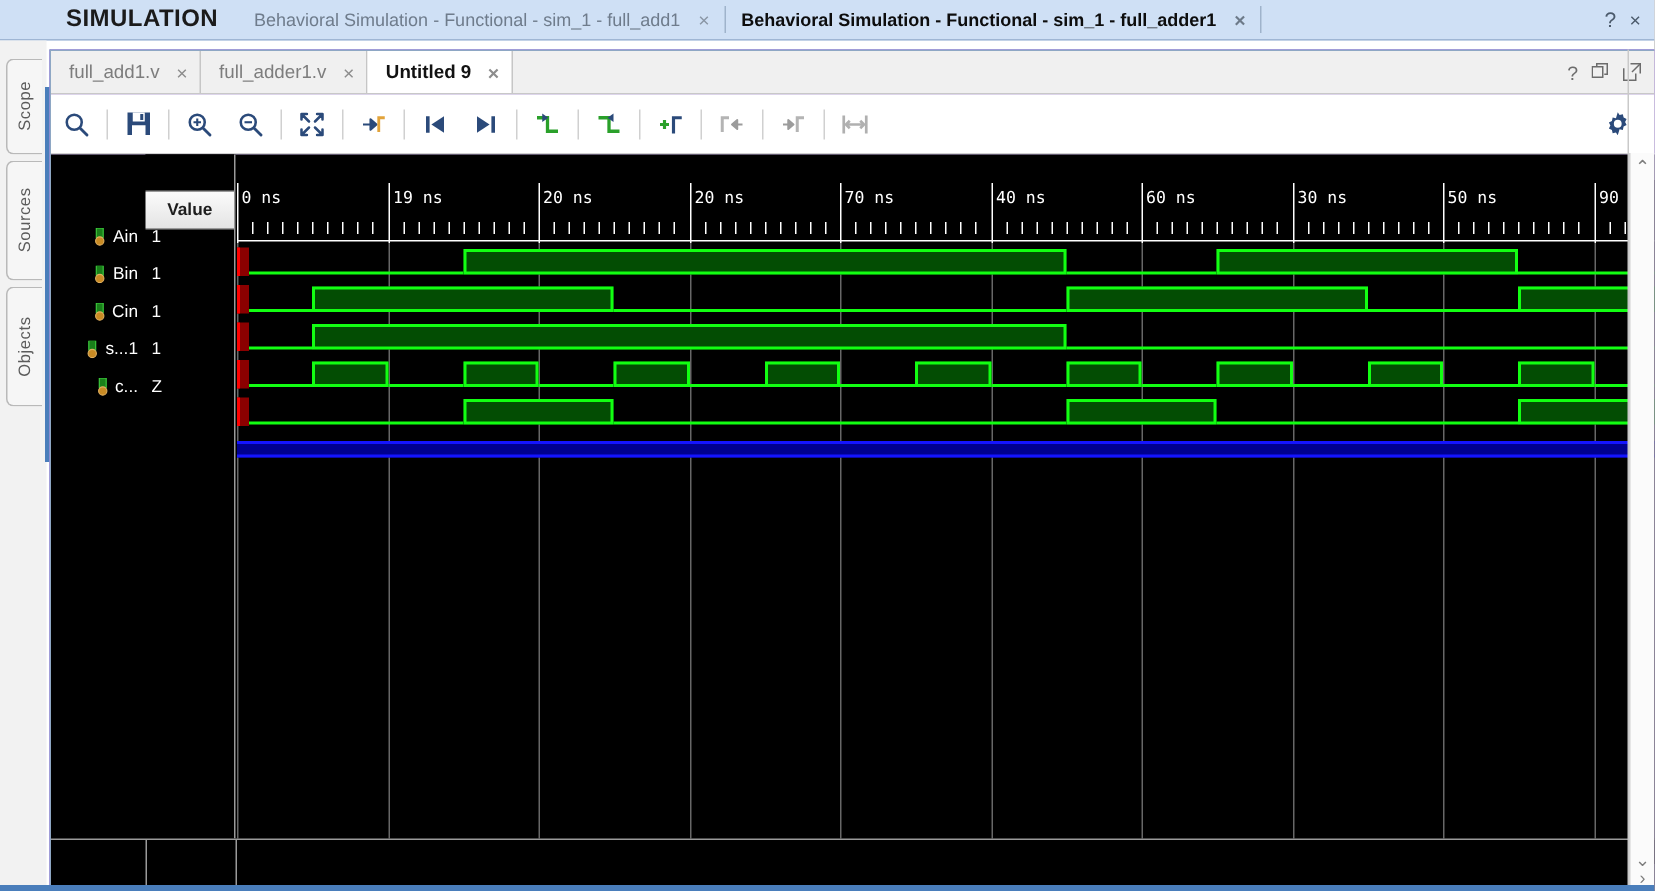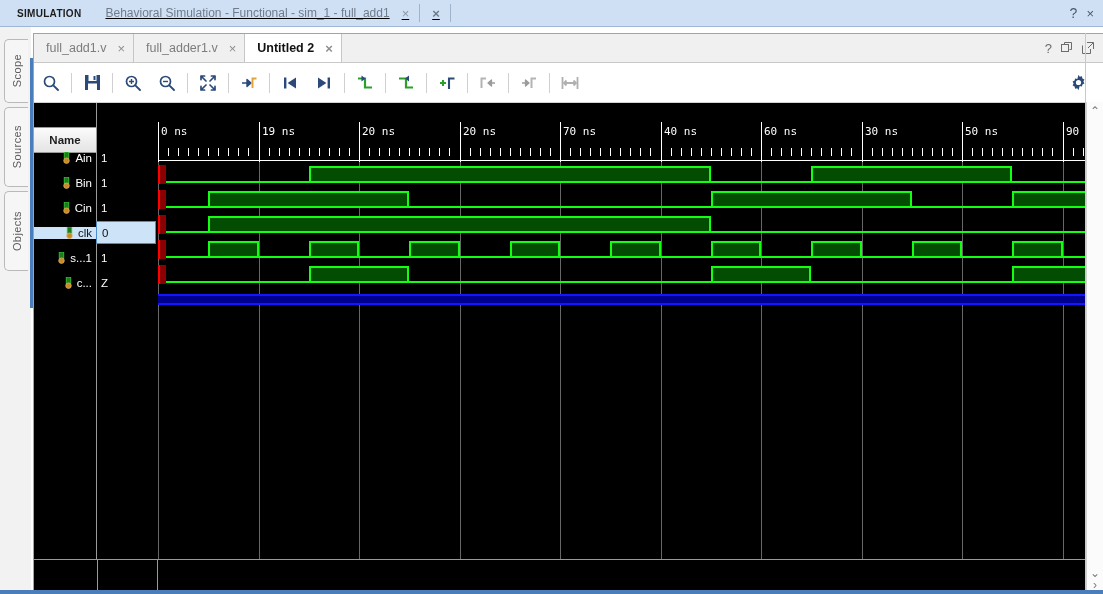--- a/index.html
+++ b/index.html
@@ -12,25 +12,25 @@
   #app { position: relative; width: 1103px; height: 594px; background:#ffffff; }
 
   
   .topbar {
     position:absolute; left:0; top:0; width:1103px; height:27px;
     background:#cfe0f5;
     border-bottom:1px solid #9fb6d4;
     display:flex; align-items:stretch;
   }
   .topbar-title {
-    font-size:10px; font-weight:bold; color:#1b1b1b;
+    font-size:16px; font-weight:bold; color:#1b1b1b;
     letter-spacing:.3px;
-    display:flex; align-items:center; padding:0 14px 0 17px;
-  }
-  .sim-tabs { display:flex; align-items:stretch; flex:1;text-decoration:underline; }
+    display:flex; align-items:center; padding:0 14px 0 17px;margin-left:27px;
+  }
+  .sim-tabs { display:flex; align-items:stretch; flex:1; }
   .sim-tab {
     display:flex; align-items:center; gap:10px;
     padding:0 8px 0 10px; font-size:12px; color:#6f7c8c;
     position:relative;
   }
   .sim-tab.active { color:#0d0d0d; font-weight:bold; }
   .sim-tab .x { color:#8a96a5; font-size:13px; line-height:1; cursor:pointer; padding:0 2px;}
   .sim-tab.active .x { color:#6d7a89; }
   .tab-sep { width:1px; background:#9fb3cb; margin:4px 0; }
   .topbar-right { display:flex; align-items:center; gap:9px; padding-right:9px; color:#4b5a6b;}
@@ -199,20 +199,21 @@
 
   <div class="topbar">
     <div class="topbar-title">SIMULATION</div>
     <div class="sim-tabs">
       <div class="sim-tab">
         <span>Behavioral Simulation - Functional - sim_1 - full_add1</span>
         <span class="x">×</span>
       </div>
       <div class="tab-sep"></div>
       <div class="sim-tab active">
+        <span>Behavioral Simulation - Functional - sim_1 - full_adder1</span>
         <span class="x">×</span>
       </div>
       <div class="tab-sep"></div>
     </div>
     <div class="topbar-right">
       <span class="q">?</span>
       <span class="xx">×</span>
     </div>
   </div>
 
@@ -234,21 +235,21 @@
     <div class="filetabs">
       <div class="ftab">
         <span>full_add1.v</span>
         <span class="x">×</span>
       </div>
       <div class="ftab">
         <span>full_adder1.v</span>
         <span class="x">×</span>
       </div>
       <div class="ftab active">
-        <span>Untitled 2</span>
+        <span>Untitled 9</span>
         <span class="x">×</span>
       </div>
       <div class="ftab-fill"></div>
       <div class="ftab-icons">
         <span style="font-size:13px;">?</span>
         <span>
           <svg width="12" height="12" viewBox="0 0 12 12">
               <rect x="0.5" y="2.5" width="7" height="7" fill="none" stroke="#6c6c6c"></rect>
               <path d="M3.5 2.5V0.5H10.5V7.5H8.5" fill="none" stroke="#6c6c6c"></path>
             </svg>
@@ -369,23 +370,23 @@
       <div class="tb-btn gear">
         <svg width="17" height="17" viewBox="0 0 17 17" fill="#2b4a7a">
           <path d="M8.5 0.8l1.2 1.9 2.2-.5.5 2.2 2 1-1 2 1 2-2 1-.5 2.2-2.2-.5L8.5 16.2 7.3 14.3l-2.2.5-.5-2.2-2-1 1-2-1-2 2-1 .5-2.2 2.2.5z"></path>
           <circle cx="8.5" cy="8.5" r="2.6" fill="#ffffff"></circle>
         </svg>
       </div>
     </div>
 
     <div class="wavewin">
 
-      <div class="namecol">
+      <div class="valcol">
         <div class="nm-hdr-blank"></div>
-        <div class="colhdr">Name</div>
+        <div class="colhdr">Value</div>
       </div>
 
       <div class="rowlist" id="rowlist">
           <div class="srow">
             <div class="nm">
               <span>
                 <svg class="sig-ico" viewBox="0 0 11 13">
                   <rect x="3" y="0" width="5" height="7" fill="#1a7f1a" stroke="#3fcf3f" stroke-width="0.8"></rect>
                   <circle cx="5.5" cy="9.4" r="3" fill="#c98b24" stroke="#e0b060" stroke-width="0.8"></circle>
                 </svg>
@@ -410,32 +411,20 @@
             <div class="nm">
               <span>
                 <svg class="sig-ico" viewBox="0 0 11 13">
                   <rect x="3" y="0" width="5" height="7" fill="#1a7f1a" stroke="#3fcf3f" stroke-width="0.8"></rect>
                   <circle cx="5.5" cy="9.4" r="3" fill="#c98b24" stroke="#e0b060" stroke-width="0.8"></circle>
                 </svg>
               </span>
               <span>Cin</span>
             </div>
             <div class="vl">1</div>
-          </div>
-          <div class="srow sel">
-            <div class="nm">
-              <span>
-                <svg class="sig-ico" viewBox="0 0 11 13">
-                  <rect x="3" y="0" width="5" height="7" fill="#1a7f1a" stroke="#3fcf3f" stroke-width="0.8"></rect>
-                  <circle cx="5.5" cy="9.4" r="3" fill="#c98b24" stroke="#e0b060" stroke-width="0.8"></circle>
-                </svg>
-              </span>
-              <span>clk</span>
-            </div>
-            <div class="vl">0</div>
           </div>
           <div class="srow">
             <div class="nm">
               <span>
                 <svg class="sig-ico" viewBox="0 0 11 13">
                   <rect x="3" y="0" width="5" height="7" fill="#1a7f1a" stroke="#3fcf3f" stroke-width="0.8"></rect>
                   <circle cx="5.5" cy="9.4" r="3" fill="#c98b24" stroke="#e0b060" stroke-width="0.8"></circle>
                 </svg>
               </span>
               <span>s...1</span>

